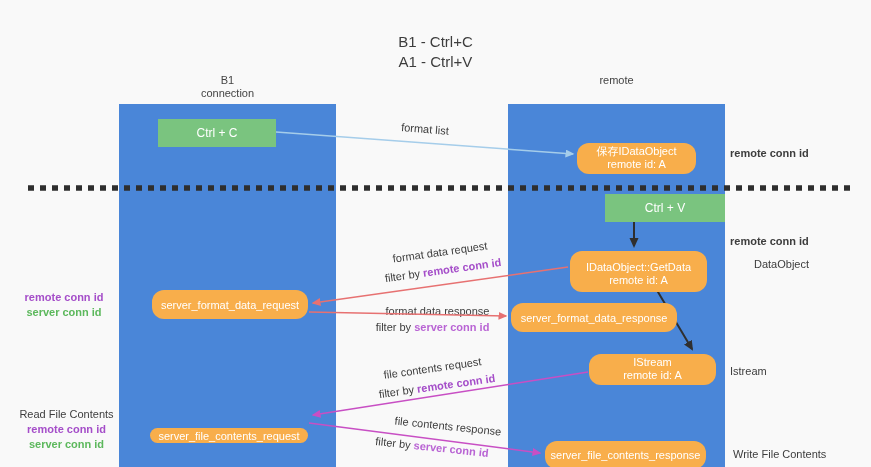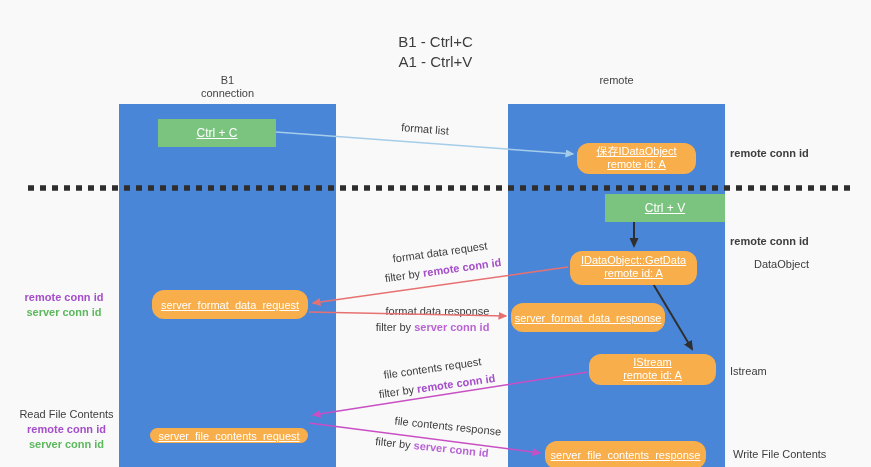--- a/index.html
+++ b/index.html
@@ -29,21 +29,20 @@
   .column{
     background:var(--column-blue,#4a86d8);
     top:80px;height:373px;width:217px;
   }
   svg.arrows{position:absolute;left:0;top:0;z-index:3;}
   .node{
     z-index:4;
     color:#fff;
     text-align:center;
     font-size:11px;
-    text-decoration:underline;
   }
   .node.green{
     background:var(--node-green,#7ac47f);
     font-size:12px;
   }
   .node.orange{
     background:var(--node-orange,#f8ae4b);
     border-radius:12px;
   }
   .node .l{display:block;line-height:13px;}
@@ -129,30 +128,30 @@
 
   <div class="abs node orange" style="left:577px;top:119px;width:119px;height:29px;padding-top:2px;">
     <span class="l">保存IDataObject</span>
     <span class="l">remote id: A</span>
   </div>
 
   <div class="abs node green single" style="left:605px;top:170px;width:120px;height:28px;">
     <span>Ctrl + V</span>
   </div>
 
-  <div class="abs node orange" style="left:570px;top:227px;width:127px;height:31px;padding-top:3px;">
+  <div class="abs node orange" style="left:570px;top:227px;width:137px;height:31px;padding-top:10px;">
     <span class="l">IDataObject::GetData</span>
     <span class="l">remote id: A</span>
   </div>
 
   <div class="abs node orange single" style="left:152px;top:266px;width:156px;height:29px;">
     <span>server_format_data_request</span>
   </div>
 
-  <div class="abs node orange single" style="left:511px;top:279px;width:154px;height:29px;">
+  <div class="abs node orange single" style="left:511px;top:279px;width:166px;height:29px;">
     <span>server_format_data_response</span>
   </div>
 
   <div class="abs node orange" style="left:589px;top:330px;width:127px;height:29px;padding-top:2px;">
     <span class="l">IStream</span>
     <span class="l">remote id: A</span>
   </div>
 
   <div class="abs node orange single" style="left:150px;top:404px;width:158px;height:15px;">
     <span>server_file_contents_request</span>

